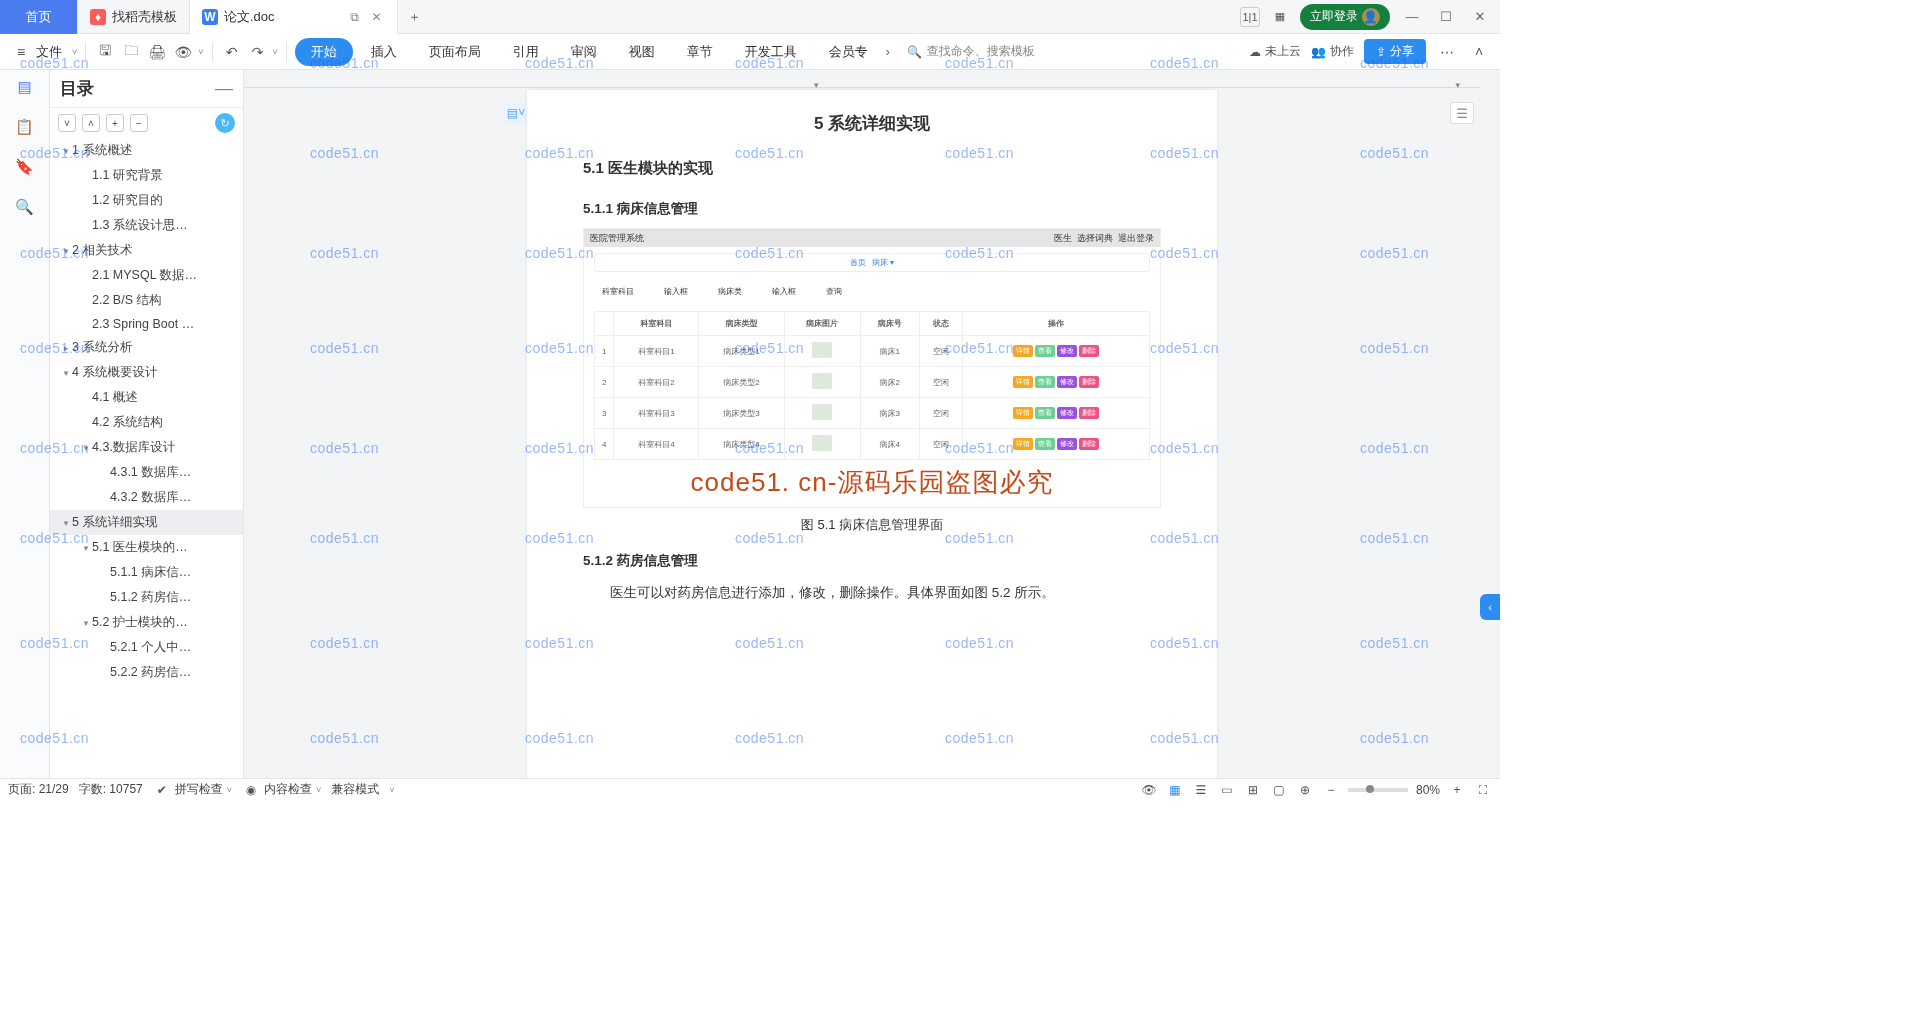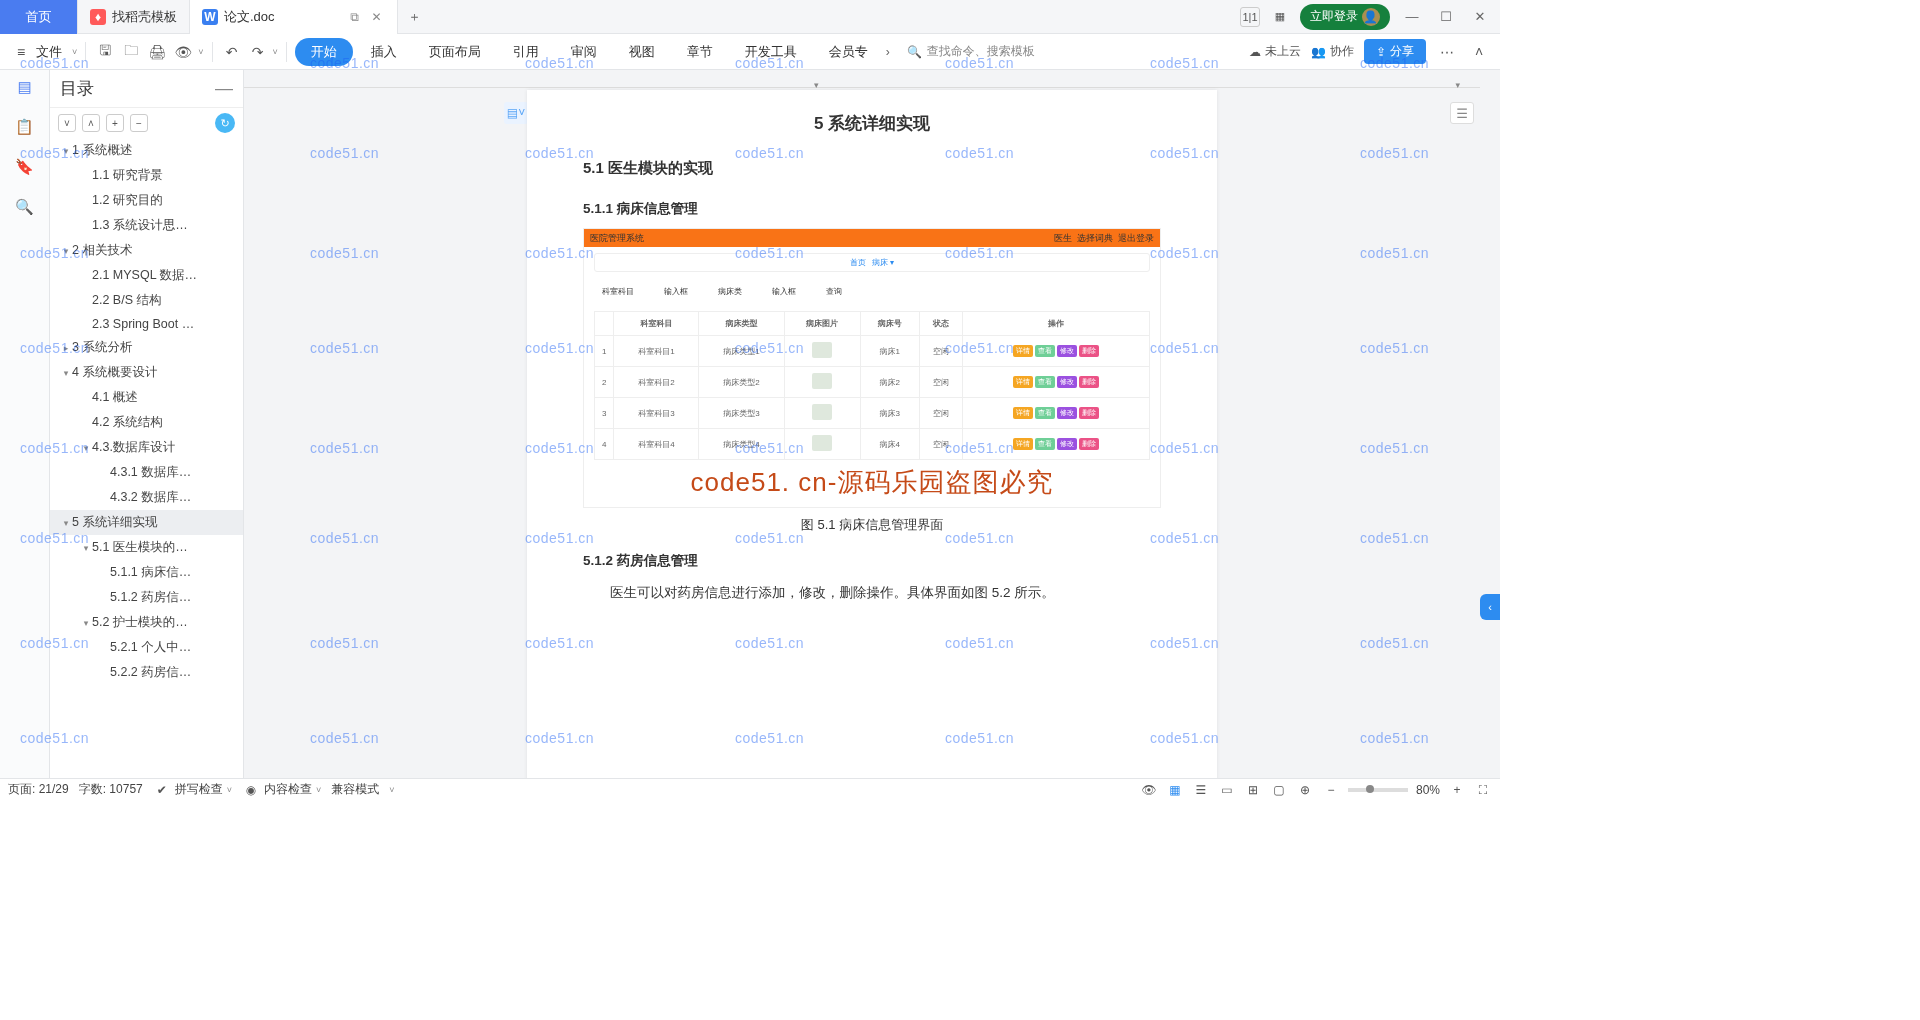--- a/index.html
+++ b/index.html
@@ -35,21 +35,21 @@
 .share-btn { background: #2d8cf0; color: #fff; border-radius: 4px; padding: 4px 12px; display: flex; align-items: center; gap: 4px; font-size: 12px; }
 
 
 .workspace { position: absolute; top: 70px; bottom: 22px; left: 0; right: 0; display: flex; }
 .left-rail { width: 50px; border-right: 1px solid #e3e5e8; display: flex; flex-direction: column; align-items: center; padding-top: 6px; gap: 18px; background: #fafbfc; }
 .rail-icon { width: 22px; height: 22px; display: inline-flex; align-items: center; justify-content: center; color: #555; font-size: 15px; }
 .rail-icon.active { color: #4a7cf0; }
 
 .outline-panel { width: 194px; border-right: 1px solid #e3e5e8; display: flex; flex-direction: column; background: #fff; }
 .outline-head { height: 38px; display: flex; align-items: center; padding: 0 10px; border-bottom: 1px solid #eee; }
-.outline-head .title { font-size: 17px; font-weight: 400; }
+.outline-head .title { font-size: 17px; font-weight: 700; }
 .outline-head .minus { margin-left: auto; color: #888; font-size: 18px; }
 .outline-tools { height: 30px; display: flex; align-items: center; gap: 6px; padding: 0 8px; }
 .ot-btn { width: 18px; height: 18px; border: 1px solid #ccc; border-radius: 3px; display: inline-flex; align-items: center; justify-content: center; font-size: 10px; color: #555; }
 .ot-blue { margin-left: auto; width: 20px; height: 20px; border-radius: 50%; background: #49b8f5; display: inline-flex; align-items: center; justify-content: center; color: #fff; font-size: 11px; }
 .outline-list { flex: 1; overflow: auto; font-size: 12.5px; color: #444; }
 .ol-item { padding: 4px 6px 4px 0; display: flex; align-items: center; white-space: nowrap; overflow: hidden; text-overflow: ellipsis; cursor: pointer; }
 .ol-item.selected { background: #eceef1; }
 .ol-chev { width: 12px; display: inline-flex; justify-content: center; color: #888; font-size: 9px; }
 .lv1 { padding-left: 10px; }
 .lv2 { padding-left: 30px; }
@@ -60,21 +60,21 @@
 .ruler .tri { position: absolute; top: 10px; font-size: 9px; color: #888; }
 .page { position: absolute; top: 20px; left: 50%; transform: translateX(-50%); width: 690px; background: #fff; box-shadow: 0 0 4px rgba(0,0,0,0.08); padding: 22px 56px 10px 56px; min-height: 720px; }
 .float-btn { position: absolute; top: 32px; left: 50%; margin-left: -368px; color: #5aa5f6; background: #eaf3ff; border-radius: 3px; width: 24px; height: 22px; display: flex; align-items: center; justify-content: center; font-size: 12px; }
 .float-right { position: absolute; top: 32px; right: 26px; color: #888; width: 24px; height: 22px; display: flex; align-items: center; justify-content: center; border: 1px solid #ddd; border-radius: 3px; background: #fff; }
 .doc-h1 { text-align: center; font-size: 17px; font-weight: 700; margin-bottom: 24px; }
 .doc-h2 { font-size: 15px; font-weight: 700; margin: 18px 0 22px 0; }
 .doc-h3 { font-size: 13.5px; font-weight: 700; margin: 18px 0 10px 0; }
 .doc-p { font-size: 13.5px; line-height: 1.9; text-indent: 2em; }
 .doc-caption { text-align: center; font-size: 13px; margin: 8px 0 14px 0; }
 .embed { width: 100%; height: 280px; border: 1px solid #eee; position: relative; background: #fff; }
-.embed .hdr { height: 18px; background: #f97316; display: flex; align-items: center; font-size: 9px; padding: 0 6px; }
+.embed .hdr { height: 18px; background: #e5e5e5; display: flex; align-items: center; font-size: 9px; padding: 0 6px; }
 .embed .hright { margin-left: auto; display: flex; gap: 5px; }
 .embed .body { display: flex; height: calc(100% - 18px); }
 .embed .side { width: 76px; background: #f6a87f; }
 .embed .side div { font-size: 8px; padding: 5px 6px; color: #555; }
 .embed .main { flex: 1; padding: 6px 10px; display: flex; flex-direction: column; gap: 10px; font-size: 8px; }
 .embed .chips { display: flex; justify-content: center; gap: 6px; background: #fff; border: 1px solid #eee; padding: 3px; border-radius: 3px; font-size: 8px; color: #2d8cf0; }
 .embed .filters { display: flex; gap: 30px; padding: 4px 8px; font-size: 8px; }
 .embed table { width: 100%; border-collapse: collapse; font-size: 8px; }
 .embed th, .embed td { border: 1px solid #eee; padding: 6px 2px; text-align: center; color: #666; }
 .embed td .pic { width: 20px; height: 16px; background: #dfe8dd; display: inline-block; border-radius: 2px; }

